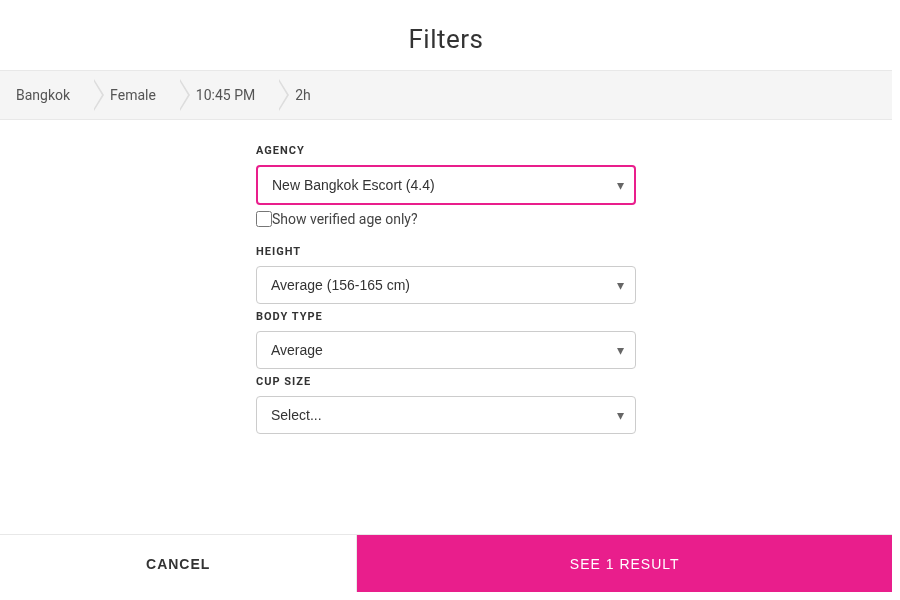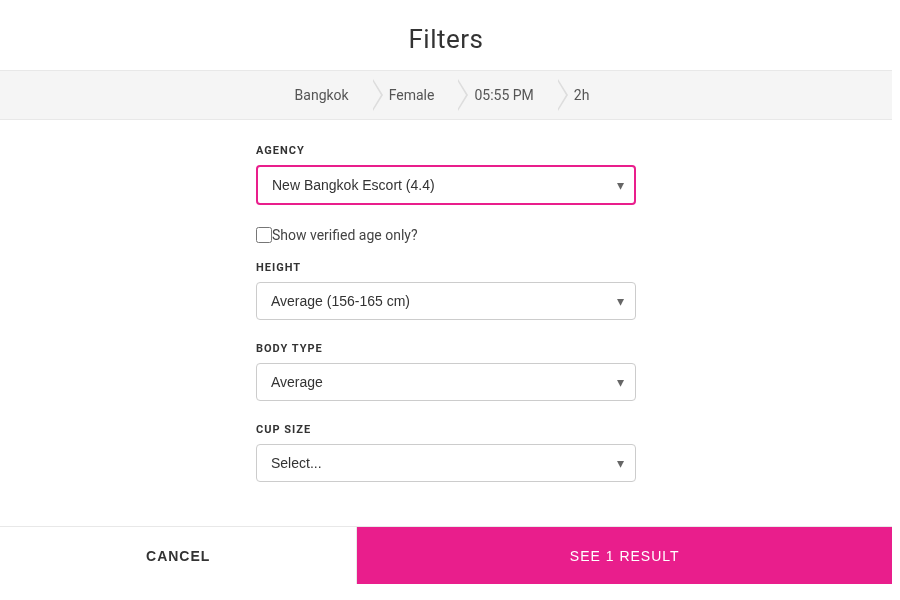--- a/index.html
+++ b/index.html
@@ -32,21 +32,21 @@
       font-weight: 400;
       color: #333;
       padding: 24px 0 16px;
       letter-spacing: 0.5px;
     }
 
     .breadcrumb-bar {
       background: #f5f5f5;
       display: flex;
       align-items: center;
-      justify-content: center;
+      justify-content: flex-start;
       padding: 10px 0;
       gap: 0;
       border-top: 1px solid #e8e8e8;
       border-bottom: 1px solid #e8e8e8;
     }
 
     .breadcrumb-item {
       position: relative;
       padding: 6px 24px 6px 16px;
       font-size: 14px;
@@ -91,21 +91,21 @@
       flex: 1;
       overflow-y: auto;
       padding: 24px 0 80px;
       display: flex;
       flex-direction: column;
       align-items: center;
     }
 
     .filter-section {
       width: 380px;
-      margin-bottom: 22px;
+      margin-bottom: 6px;
     }
 
     .filter-label {
       font-size: 11px;
       font-weight: 700;
       color: #333;
       letter-spacing: 1px;
       text-transform: uppercase;
       margin-bottom: 8px;
     }
@@ -158,21 +158,21 @@
       accent-color: #e91e8c;
     }
 
     .checkbox-label {
       font-size: 14px;
       color: #444;
     }
 
     .bottom-bar {
       position: absolute;
-      bottom: 16px;
+      bottom: 8px;
       left: 0;
       right: 0;
       display: flex;
       height: 58px;
       border-top: 1px solid #e8e8e8;
       background: #4c1d95;
     }
 
     .cancel-btn {
       flex: 1;
@@ -202,21 +202,21 @@
 </head>
 <body>
 
 <div class="page-container">
 
   <h1 class="page-title">Filters</h1>
 
   <div class="breadcrumb-bar">
     <div class="breadcrumb-item">Bangkok</div>
     <div class="breadcrumb-item">Female</div>
-    <div class="breadcrumb-item">05:55 PM</div>
+    <div class="breadcrumb-item">10:45 PM</div>
     <div class="breadcrumb-item">2h</div>
   </div>
 
   <div class="filters-content">
 
     <div class="filter-section">
       <div class="filter-label">AGENCY</div>
       <div class="select-wrapper">
         <select class="filter-select agency-select">
           <option>New Bangkok Escort (4.4)</option>

